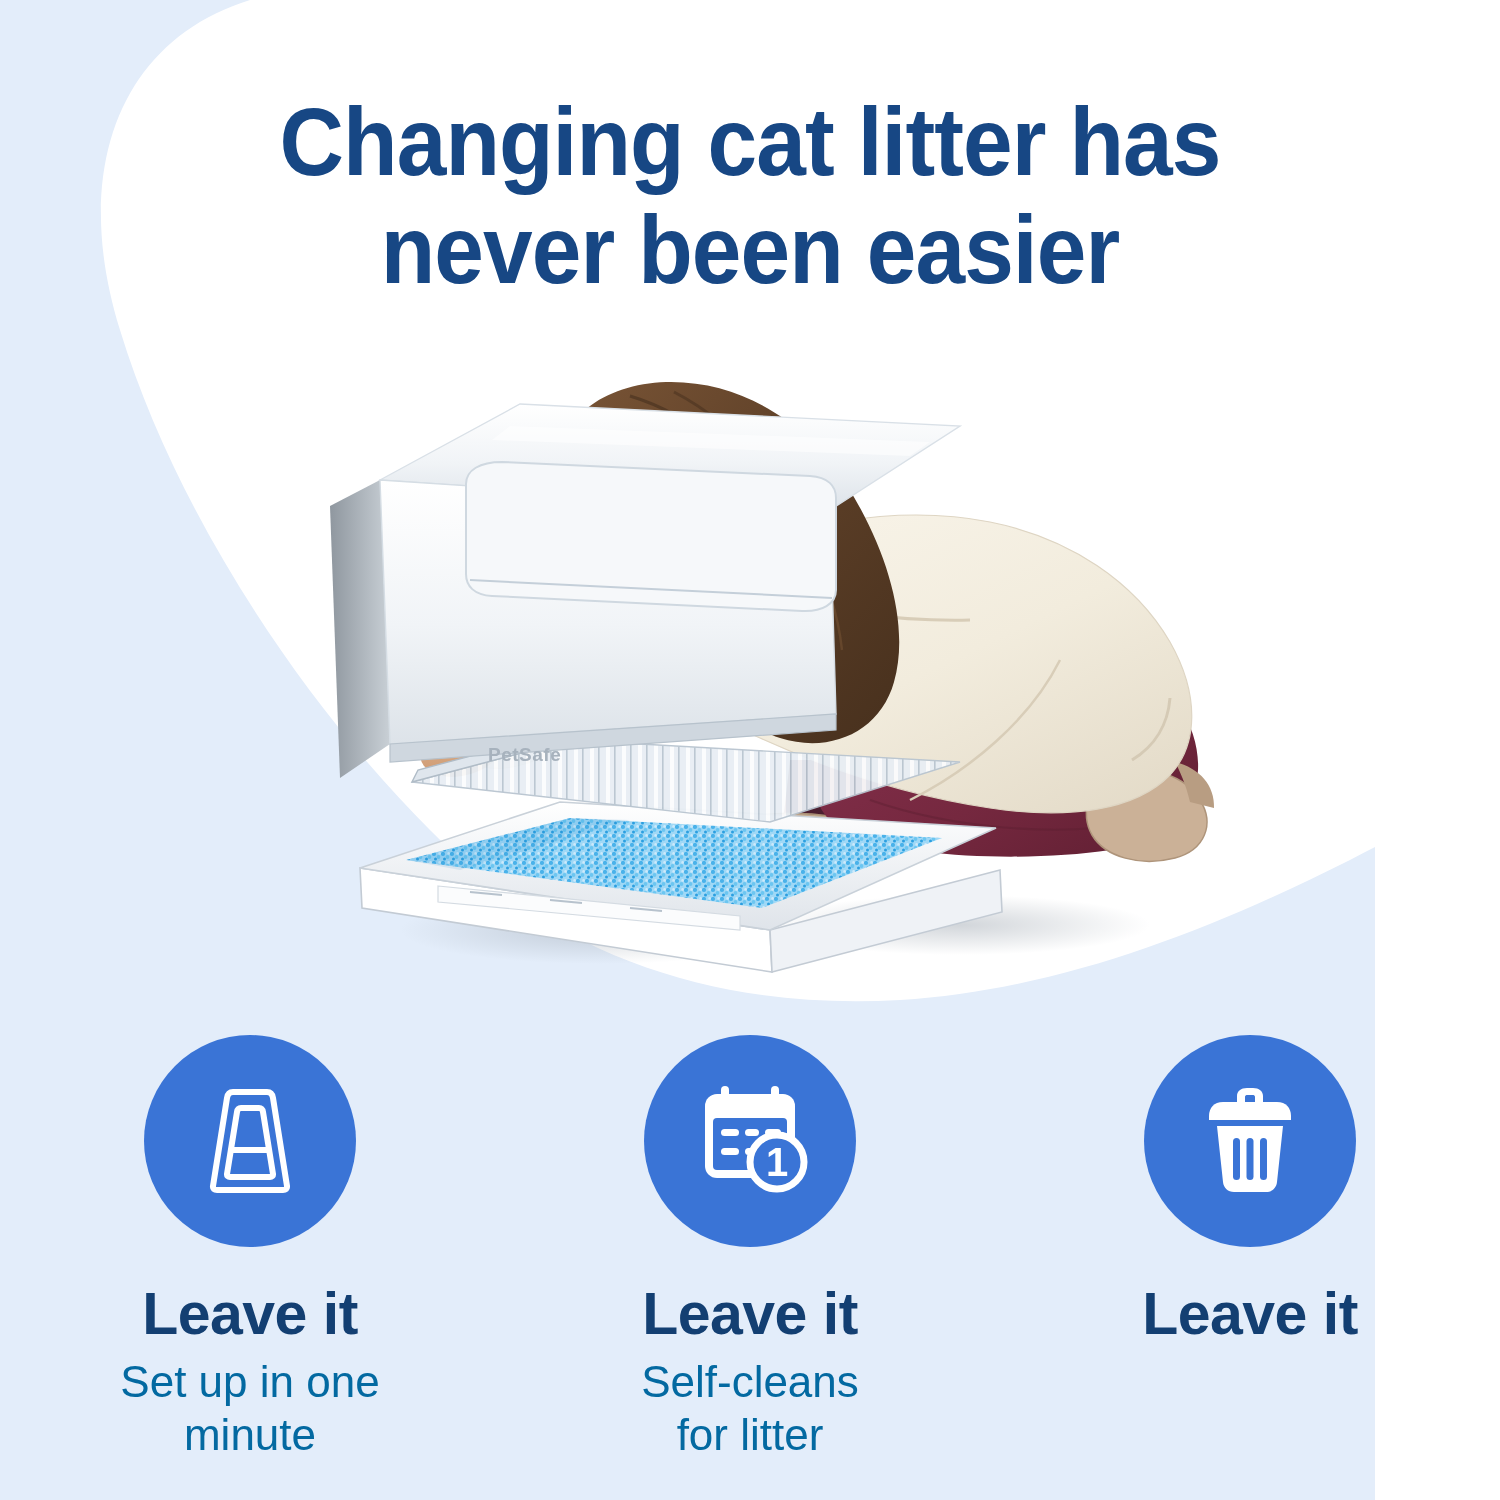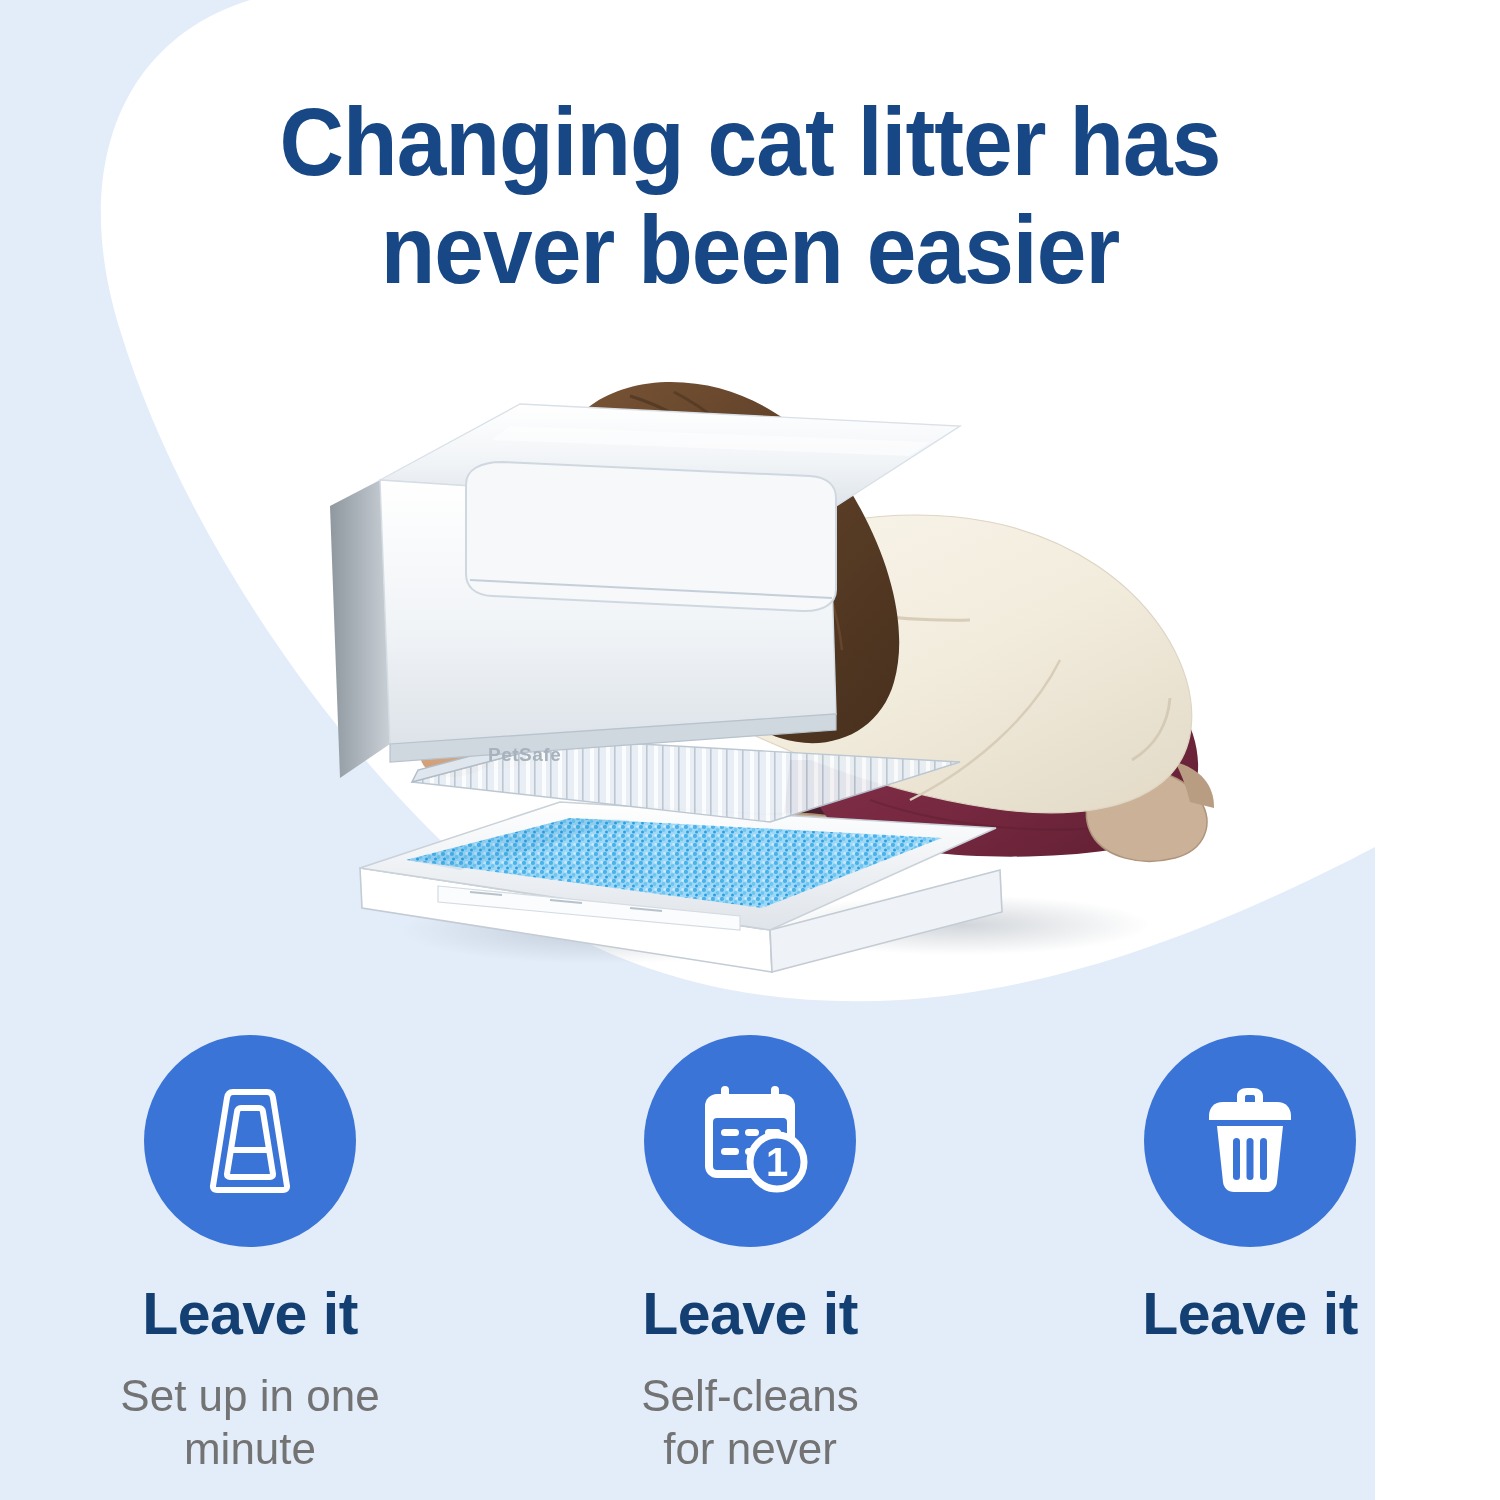--- a/index.html
+++ b/index.html
@@ -80,22 +80,22 @@
   .icon-circle svg { display:block; }
   .feature-title {
     margin-top:36px;
     color:#133f72;
     font-weight:bold;
     font-size:59px;
     line-height:62px;
     letter-spacing:-0.5px;
   }
   .feature-desc {
-    margin-top:24px;
-    color:#737373;
+    margin-top:10px;
+    color:#0369a1;
     font-size:44px;
     line-height:53px;
     text-align:center;
     white-space:pre-line;
     max-width:430px;
   }
 </style>
 </head>
 <body>
 
@@ -308,21 +308,21 @@
           <rect x="78" y="51" width="16" height="7" rx="3.5" fill="#ffffff"></rect>
           <rect x="34" y="70" width="18" height="7" rx="3.5" fill="#ffffff"></rect>
           <rect x="58" y="70" width="14" height="7" rx="3.5" fill="#ffffff"></rect>
 
           <circle cx="90" cy="84" r="27" fill="#3a74d6" stroke="#ffffff" stroke-width="7"></circle>
           <text x="90" y="98" text-anchor="middle" font-family="Liberation Sans, sans-serif" font-size="40" font-weight="bold" fill="#ffffff">1</text>
         </svg>
       </div>
       <div class="feature-title">Leave it</div>
       <div class="feature-desc">Self-cleans
-for never</div>
+for litter</div>
     </div>
 
     <div class="feature">
       <div class="icon-circle">
         <svg width="126" height="126" viewBox="0 0 126 126" aria-hidden="true">
 
           <path d="M50 18 C50 13 54 10 60 10 L66 10 C72 10 76 13 76 18 L76 24 L68 24 L68 19
                    C68 17.5 67 17 65.5 17 L60.5 17 C59 17 58 17.5 58 19 L58 24 L50 24 Z" fill="#ffffff"></path>
 
           <path d="M22 38 C22 30 27 24 36 24 L90 24 C99 24 104 30 104 38 L104 42 L22 42 Z" fill="#ffffff"></path>

